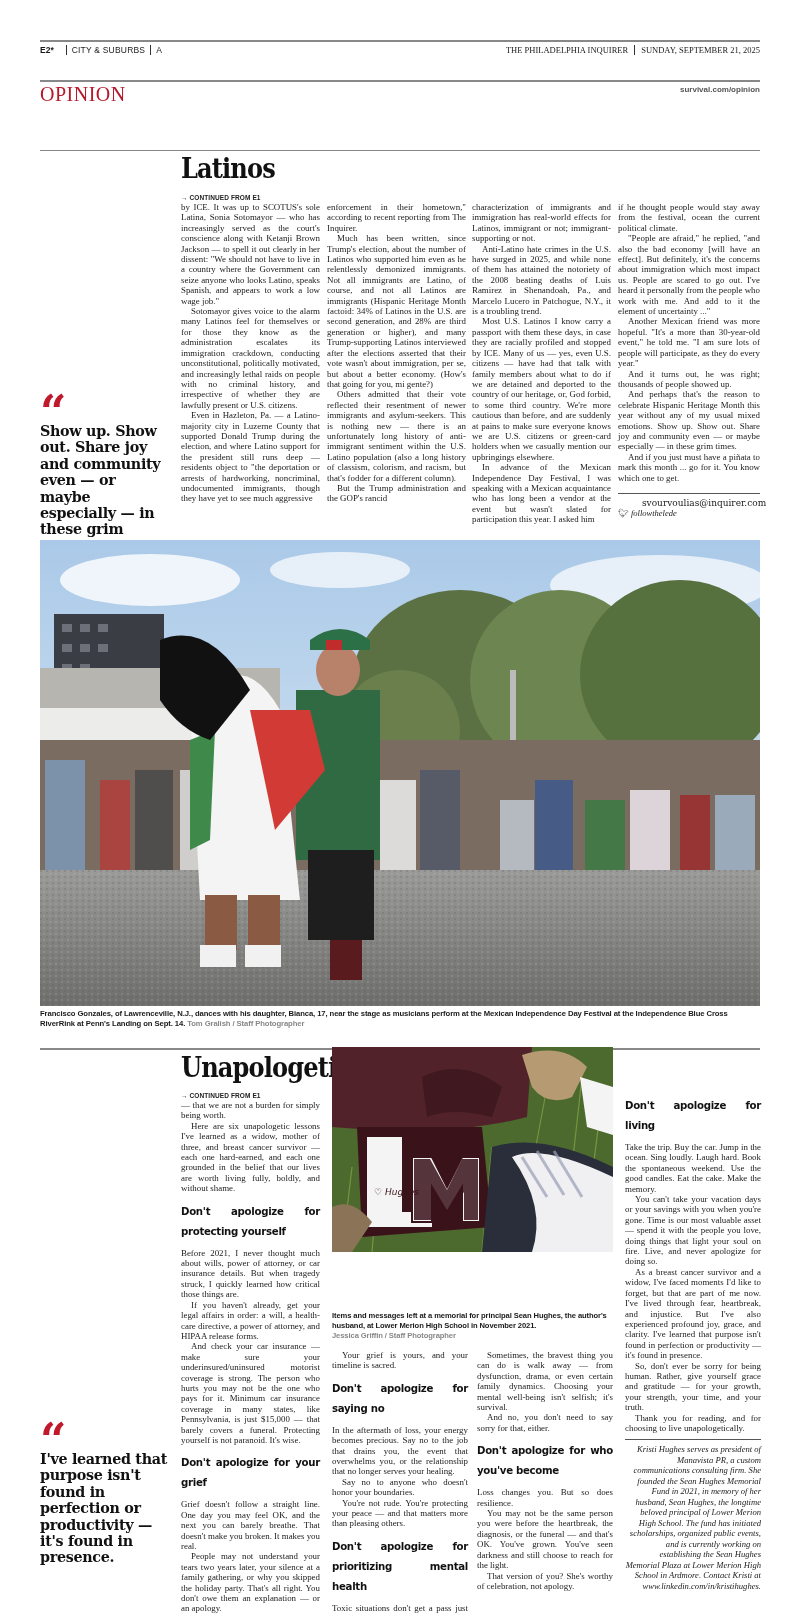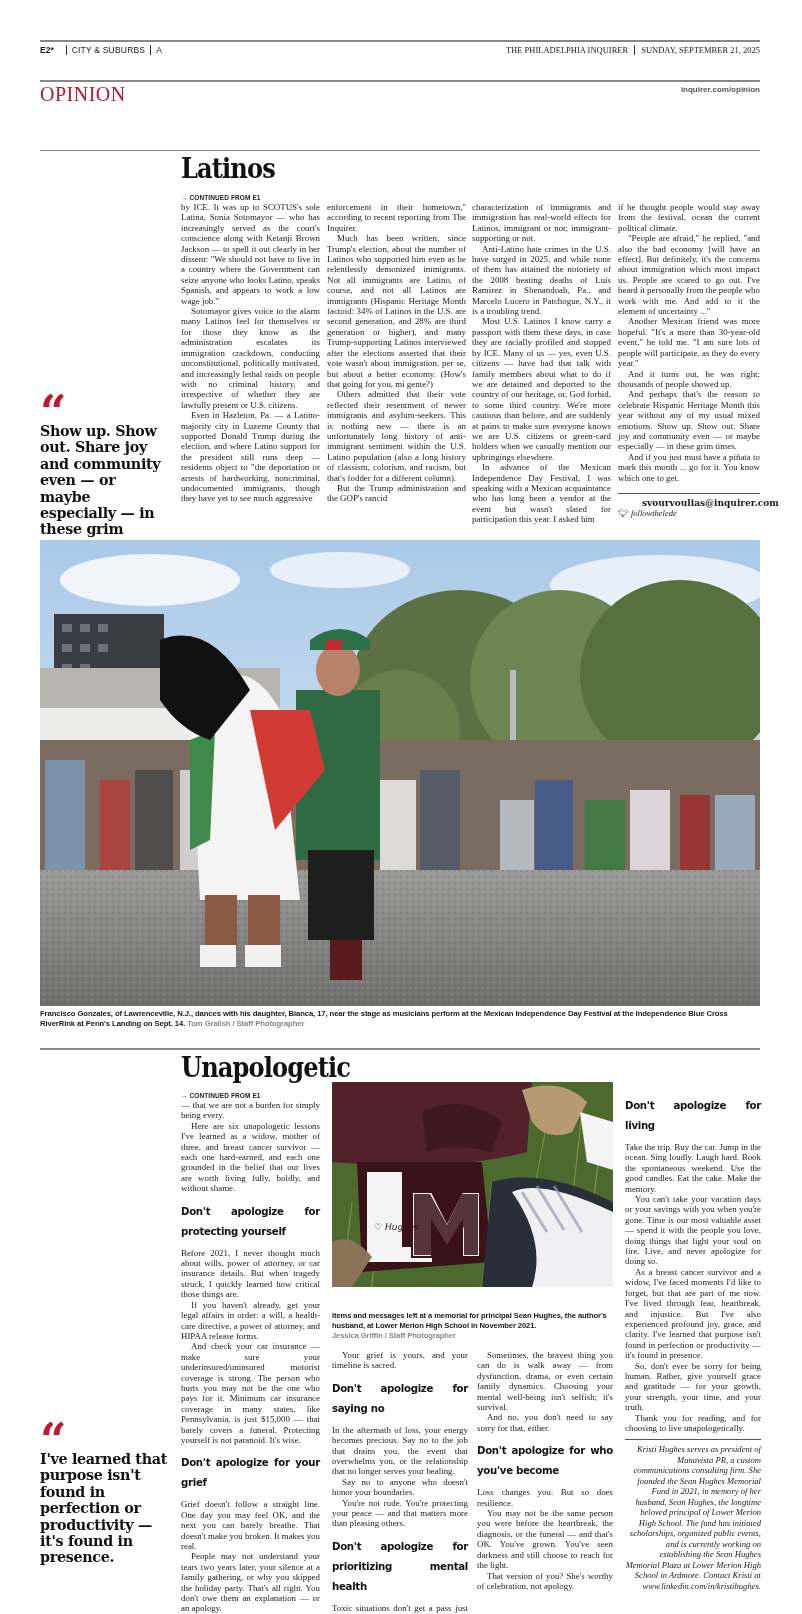--- a/index.html
+++ b/index.html
@@ -28,50 +28,50 @@
   .contd { font-family: "Liberation Sans", sans-serif; font-size: 6.5px; font-weight: bold; color: #222; letter-spacing: .1px; }
 
   .col { font-size: 8.9px; line-height: 10.4px; text-align: justify; hyphens: auto; color: #1b1b1b; }
   .col p { text-indent: 10px; }
   .col p.ni { text-indent: 0; }
 
   .pull { font-family: "DejaVu Serif", serif; font-weight: bold; color: #111; }
   .pull .qm { color: #c0192c; font-size: 46px; line-height: 30px; height: 26px; font-family: "DejaVu Serif", serif; letter-spacing: -6px; display: block; }
   .pull .txt { font-size: 14.3px; line-height: 16.4px; letter-spacing: -.3px; }
 
-  .sig { font-family: "DejaVu Serif", serif; font-weight: bold; font-size: 9px; padding-left: 24px; }
+  .sig { font-family: "DejaVu Serif", serif; font-weight: normal; font-size: 9px; padding-left: 24px; }
   .tw { font-size: 8.5px; font-style: italic; }
 
   .caption { font-family: "Liberation Sans", sans-serif; font-size: 7.7px; line-height: 10px; font-weight: bold; color: #1a1a1a; letter-spacing: -.1px; }
   .caption .credit { color: #888; font-weight: bold; }
 
   .subhead { font-family: "DejaVu Sans", sans-serif; font-weight: bold; font-size: 10.2px; line-height: 20px; letter-spacing: -.3px; color: #111; margin: 8px 0 6px; }
 
   .bio { font-style: italic; font-size: 8.6px; line-height: 10.5px; color: #222; border-top: 1px solid #555; padding-top: 4px; margin-top: 6px; text-align: right; }
 
   
   .photo1 { left: 40px; top: 540px; width: 720px; height: 466px; overflow: hidden; }
-  .photo2 { left: 332px; top: 1082px; width: 281px; height: 205px; overflow: hidden; text-align: right; }
+  .photo2 { left: 332px; top: 1047px; width: 281px; height: 205px; overflow: hidden; text-align: right; }
 </style>
 </head>
 <body>
 
 <div class="abs rule-top"></div>
 <div class="abs folio">
   <span class="pg">E2*</span>
   <span class="sec">CITY &amp; SUBURBS</span>
   <span class="ed">A</span>
   <span class="spacer"></span>
   <span class="paper">THE PHILADELPHIA INQUIRER</span>
   <span class="date">SUNDAY, SEPTEMBER 21, 2025</span>
 </div>
 
 <div class="abs rule-op"></div>
 <div class="abs opinion">OPINION</div>
-<div class="abs opurl">inquirer.com/opinion</div>
+<div class="abs opurl">survival.com/opinion</div>
 
 <div class="abs rule-sec" style="top:150px;"></div>
 <div class="abs headline" style="left:181px; top:152px;">Latinos</div>
 <div class="abs contd" style="left:181px; top:194px;">→ CONTINUED FROM E1</div>
 
 <div class="abs pull" style="left:40px; top:397px; width:130px;">
   <span class="qm">“</span>
   <div class="txt">Show up. Show out. Share joy and community even — or maybe especially — in these grim times.</div>
 </div>
 
@@ -197,21 +197,21 @@
 <div class="abs headline" style="left:181px; top:1051px;">Unapologetic</div>
 <div class="abs contd" style="left:181px; top:1092px;">→ CONTINUED FROM E1</div>
 
 <div class="abs pull" style="left:40px; top:1425px; width:132px;">
   <span class="qm">“</span>
   <div class="txt">I've learned that purpose isn't found in perfection or productivity — it's found in presence.</div>
 </div>
 
 <div class="abs col" style="left:181px; top:1100px; width:139px;">
   <div class="paras">
-      <p class="ni">— that we are not a burden for simply being every.</p>
+      <p class="ni">— that we are not a burden for simply being worth.</p>
       <p>Here are six unapologetic lessons I've learned as a widow, mother of three, and breast cancer survivor — each one hard-earned, and each one grounded in the belief that our lives are worth living fully, boldly, and without shame.</p>
     </div>
   <div class="subhead">Don't apologize for protecting yourself</div>
   <div class="paras">
       <p class="ni">Before 2021, I never thought much about wills, power of attorney, or car insurance details. But when tragedy struck, I quickly learned how critical those things are.</p>
       <p>If you haven't already, get your legal affairs in order: a will, a health-care directive, a power of attorney, and HIPAA release forms.</p>
       <p>And check your car insurance — make sure your underinsured/uninsured motorist coverage is strong. The person who hurts you may not be the one who pays for it. Minimum car insurance coverage in many states, like Pennsylvania, is just $15,000 — that barely covers a funeral. Protecting yourself is not paranoid. It's wise.</p>
     </div>
   <div class="subhead">Don't apologize for your grief</div>
   <div class="paras">

